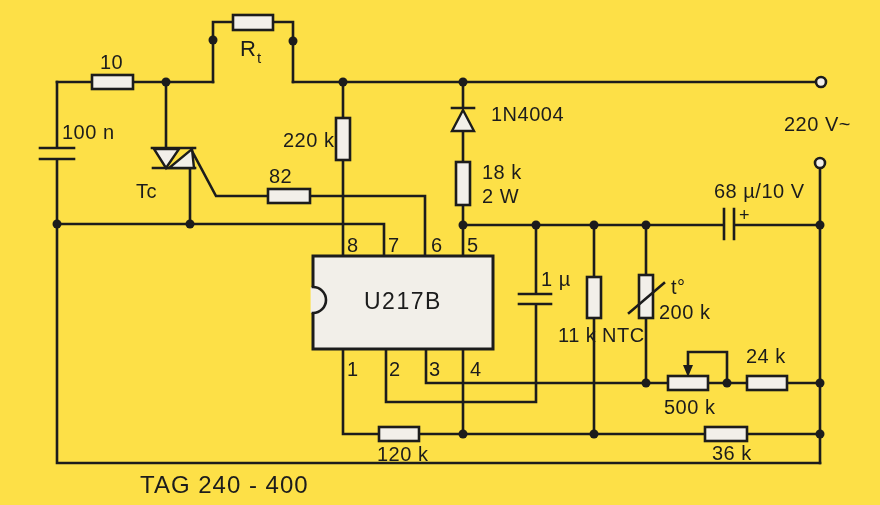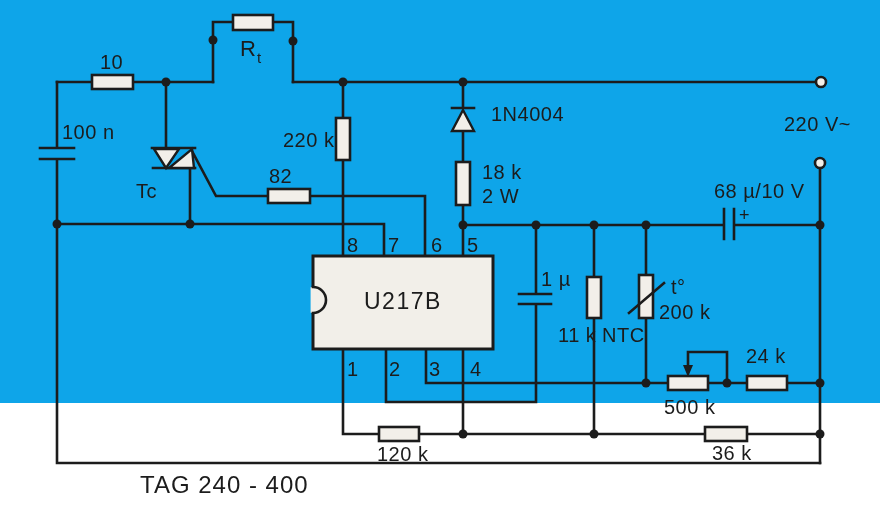--- a/index.html
+++ b/index.html
@@ -1,17 +1,17 @@
 <!DOCTYPE html>
 <html><head>
 <meta charset="utf-8">
 <style>
   html,body{margin:0;padding:0;}
   body{width:880px;height:505px;overflow:hidden;}
-  .canvas{width:880px;height:403px;background:#0ea5e9;}
+  .canvas{width:880px;height:505px;background:#fde047;}
   svg text{
     font-family:"Liberation Sans","DejaVu Sans",sans-serif;
     fill:#1c1c1c;
     letter-spacing:0.5px;
   }
   .t20{font-size:20px;}
   .t22{font-size:22px;}
   .t15{font-size:15px;}
   .t18{font-size:18px;}
   .t23{font-size:23px;letter-spacing:1.5px;}

